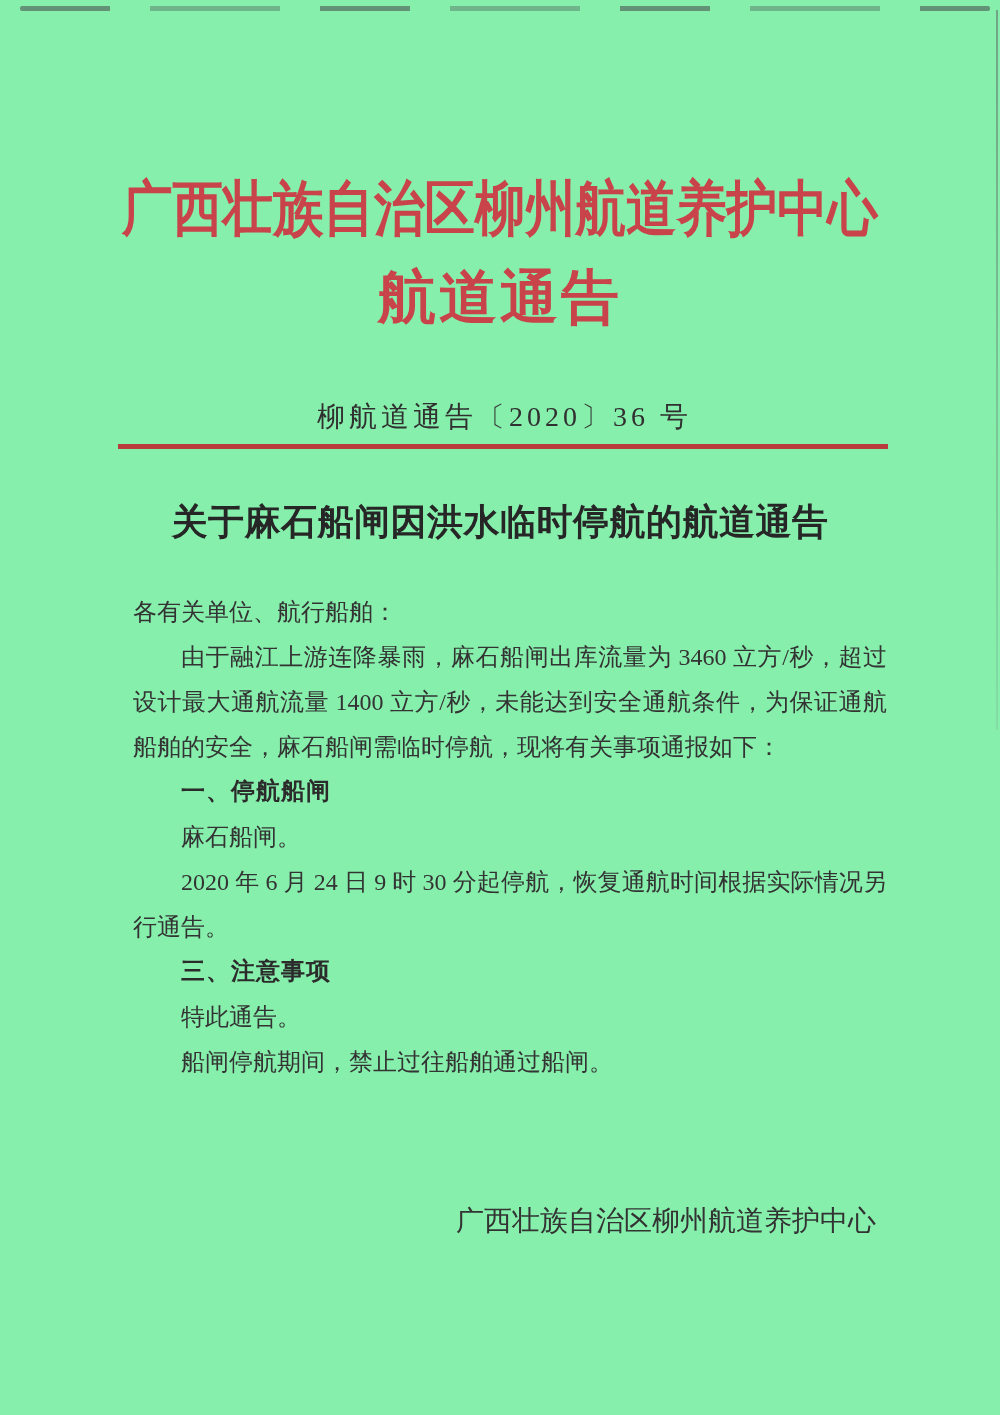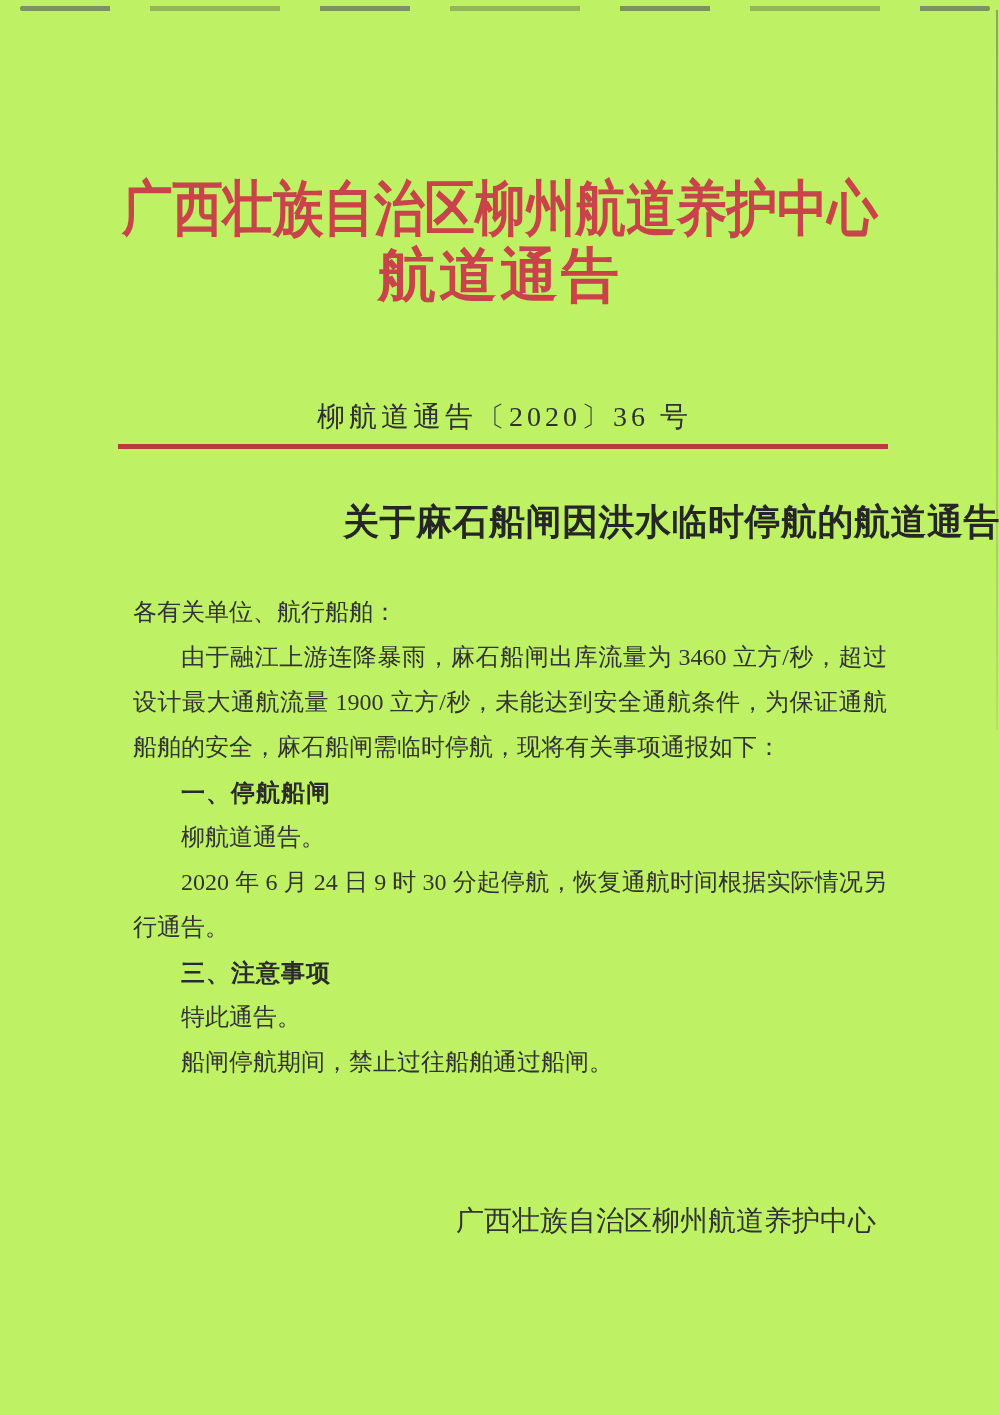--- a/index.html
+++ b/index.html
@@ -5,21 +5,21 @@
   html, body {
     margin: 0;
     padding: 0;
     background: #ffffff;
   }
   .page {
     position: relative;
     width: 1000px;
     height: 1415px;
     margin: 0 auto;
-    background: #bef264;
+    background: #86efac;
     overflow: hidden;
     font-family: "Liberation Serif", "DejaVu Serif", serif;
     color: #2f2f2f;
     --title-red: #c9434a;
     --rule-red: #b93c3c;
   }
 
   
   .scan-top-edge {
     position: absolute;
@@ -53,20 +53,21 @@
     font-size: 60px;
     line-height: 1.25;
     letter-spacing: 0px;
     transform: scaleX(0.84);
     transform-origin: 50% 50%;
     white-space: nowrap;
   }
   .letterhead .notice-line {
     font-size: 58px;
     line-height: 1.0;
+    margin-top: 22px;
     letter-spacing: 3px;
   }
 
   
   .doc-number {
     position: absolute;
     top: 398px; left: 0; right: 0;
     text-align: center;
     font-size: 28px;
     letter-spacing: 4px;
@@ -79,21 +80,21 @@
     position: absolute;
     top: 444px; left: 118px;
     width: 770px; height: 5px;
     background: var(--rule-red);
   }
 
   
   .subject {
     position: absolute;
     top: 498px; left: 0; right: 0;
-    text-align: right;
+    text-align: center;
     font-size: 36px;
     font-weight: bold;
     color: #262626;
     letter-spacing: 0.5px;
   }
 
   
   .body-text {
     position: absolute;
     top: 590px; left: 133px;
@@ -103,21 +104,21 @@
     text-align: justify;
     color: #333333;
   }
   .body-text p {
     margin: 0;
   }
   .indent {
     text-indent: 2em;
   }
   .section-heading {
-    font-family: Liberation Sans, sans-serif;
+    font-family: Liberation Mono, monospace;
     font-weight: bold;
     color: #2b2b2b;
     letter-spacing: 1px;
   }
 
   
   .signature {
     position: absolute;
     top: 1196px; right: 124px;
     text-align: center;
@@ -141,23 +142,23 @@
   </div>
 
   <div class="doc-number">柳航道通告〔2020〕36 号</div>
 
   <div class="red-rule"></div>
 
   <div class="subject">关于麻石船闸因洪水临时停航的航道通告</div>
 
   <div class="body-text">
     <p>各有关单位、航行船舶：</p>
-    <p class="indent">由于融江上游连降暴雨，麻石船闸出库流量为 3460 立方/秒，超过设计最大通航流量 1900 立方/秒，未能达到安全通航条件，为保证通航船舶的安全，麻石船闸需临时停航，现将有关事项通报如下：</p>
+    <p class="indent">由于融江上游连降暴雨，麻石船闸出库流量为 3460 立方/秒，超过设计最大通航流量 1400 立方/秒，未能达到安全通航条件，为保证通航船舶的安全，麻石船闸需临时停航，现将有关事项通报如下：</p>
     <p class="indent section-heading">一、停航船闸</p>
-    <p class="indent">柳航道通告。</p>
+    <p class="indent">麻石船闸。</p>
     <p class="indent">2020 年 6 月 24 日 9 时 30 分起停航，恢复通航时间根据实际情况另行通告。</p>
     <p class="indent section-heading">三、注意事项</p>
     <p class="indent">特此通告。</p>
     <p class="indent">船闸停航期间，禁止过往船舶通过船闸。</p>
   </div>
 
   <div class="signature">
     <div>广西壮族自治区柳州航道养护中心</div>
   </div>
 

